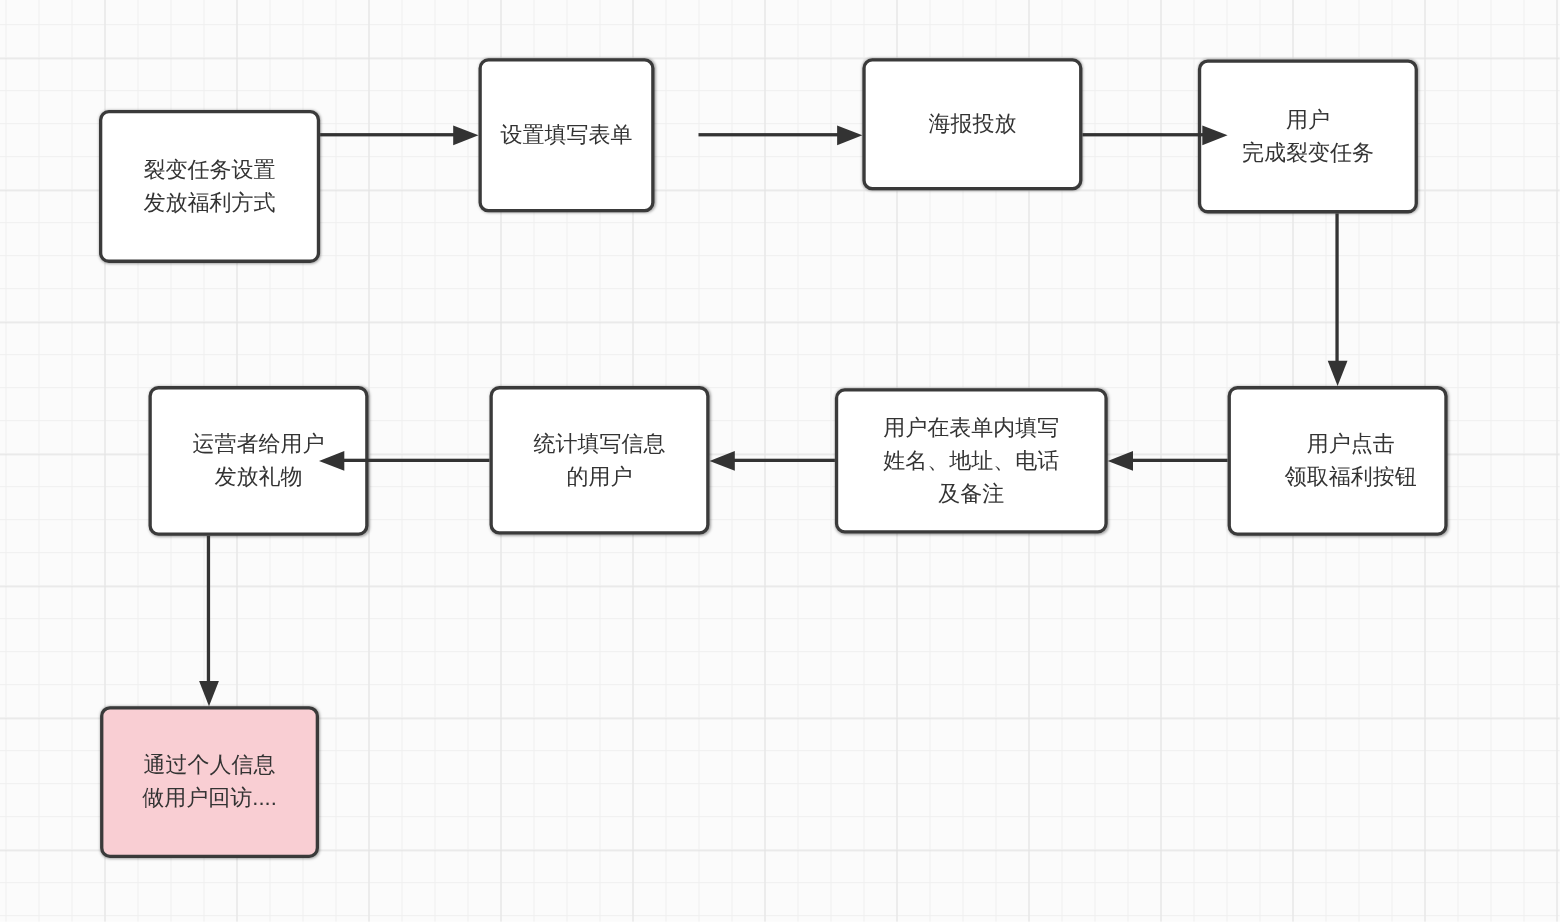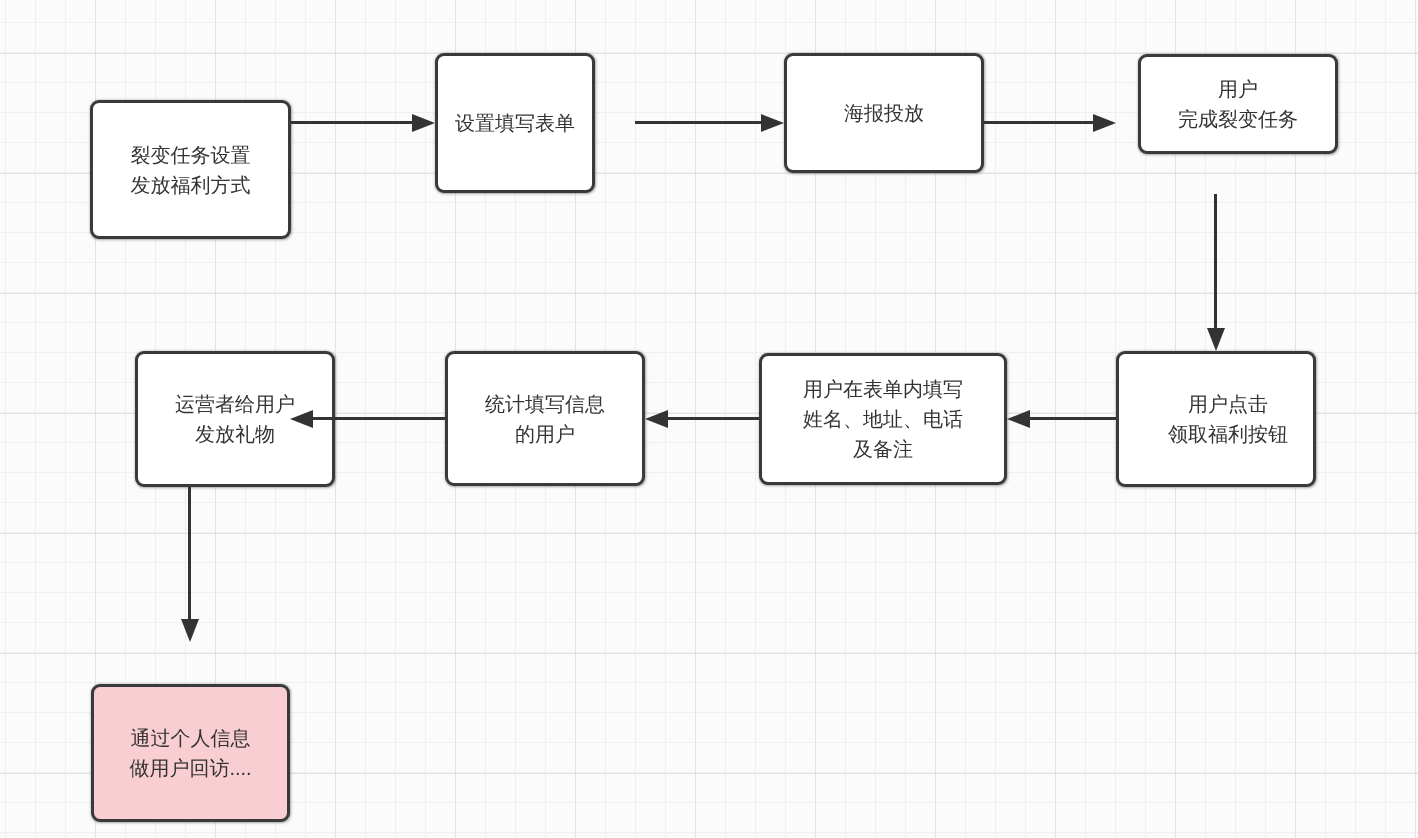--- a/index.html
+++ b/index.html
@@ -38,26 +38,26 @@
     font-size: 20px;
     line-height: 30px;
     color: #333333;
     padding: 4px 8px;
   }
   .node.highlight { background: #f9ced3; }
 
   .n1 { left: 90px;   top: 53px;  width: 201px; height: 139px; margin-top: 47px; }
   .n2 { left: 435px;  top: 53px;  width: 160px; height: 140px; }
   .n3 { left: 784px;  top: 53px;  width: 200px; height: 120px; }
-  .n4 { left: 1138px; top: 54px;  width: 200px; height: 100px; align-items: center; }
+  .n4 { left: 1089px; top: 54px;  width: 200px; height: 140px; align-items: center; }
   .n5 { left: 1116px; top: 351px; width: 200px; height: 136px; padding-left: 24px; }
   .n6 { left: 759px;  top: 353px; width: 248px; height: 132px; }
   .n7 { left: 445px;  top: 351px; width: 200px; height: 135px; }
   .n8 { left: 90px;   top: 351px; width: 200px; height: 136px; margin-left: 45px; }
-  .n9 { left: 91px;   top: 642px; width: 199px; height: 138px; margin-top: 42px; }
+  .n9 { left: 91px;   top: 642px; width: 199px; height: 138px; }
 
   
   .hline { position: absolute; height: 3px; background: #333333; }
   .vline { position: absolute; width: 3px;  background: #333333; }
   .head  { position: absolute; width: 0; height: 0; }
   .head.right { border-top: 9px solid transparent; border-bottom: 9px solid transparent; border-left: 23px solid #333333; }
   .head.left  { border-top: 9px solid transparent; border-bottom: 9px solid transparent; border-right: 23px solid #333333; }
   .head.down  { border-left: 9px solid transparent; border-right: 9px solid transparent; border-top: 23px solid #333333; }
 
   

